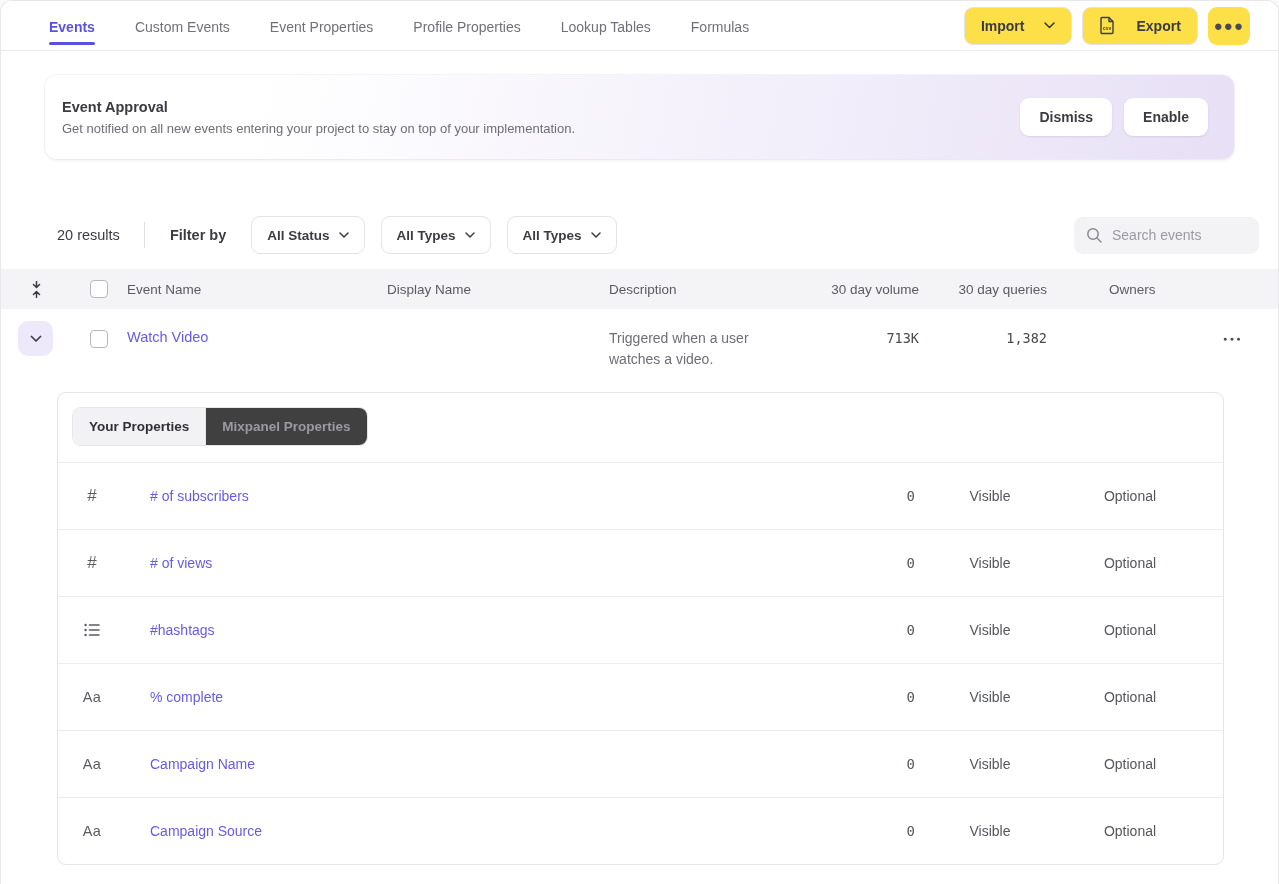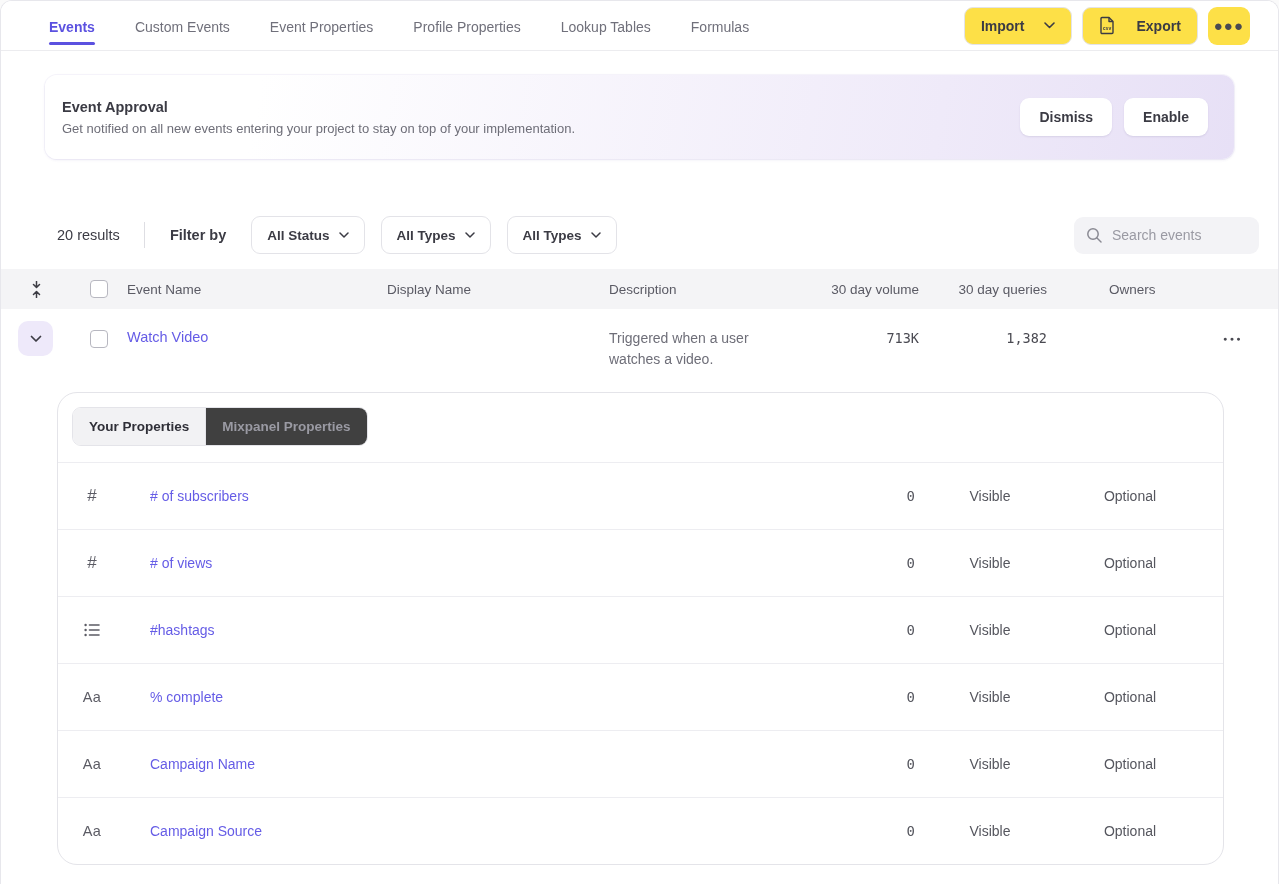--- a/index.html
+++ b/index.html
@@ -86,21 +86,21 @@
   .event-link { font-size:14.5px; color:#655ce6; cursor:pointer; padding-top:6px; }
   .desc { font-size:14px; color:#6e6e78; line-height:21px; padding-top:5px; padding-right:34px; }
   .num { font-family:"DejaVu Sans Mono", monospace; font-size:13.5px; color:#4a4a52; }
   .cell-vol { text-align:right; padding-right:10px; padding-top:7px; }
   .cell-q { text-align:right; padding-right:22px; padding-top:7px; }
   .row-more { text-align:center; padding-top:2px; }
   .more-dots { background:none; border:none; cursor:pointer; font-size:11px; letter-spacing:2.5px; color:#4a4a52; padding:6px; font-family:inherit; }
   .nav-more { font-size:12px; letter-spacing:2.5px; }
   
   .panel {
-    margin:22px 54px 0 56px; border:1px solid #e4e4e9; border-radius:20px;
+    margin:22px 54px 0 56px; border:1px solid #e4e4e9; border-radius:9px;
     background:#fff; overflow:hidden;
   }
   .panel-tabs-wrap { padding:14px 14px 16px; }
   .seg {
     display:inline-flex; border:1px solid #e4e4e9; border-radius:9px; overflow:hidden;
   }
   .seg-item {
     height:37px; display:flex; align-items:center; padding:0 16px; font-size:13.5px;
     font-weight:700; cursor:pointer; background:#404040; color:#9a9aa3; border:none; font-family:inherit;
   }

